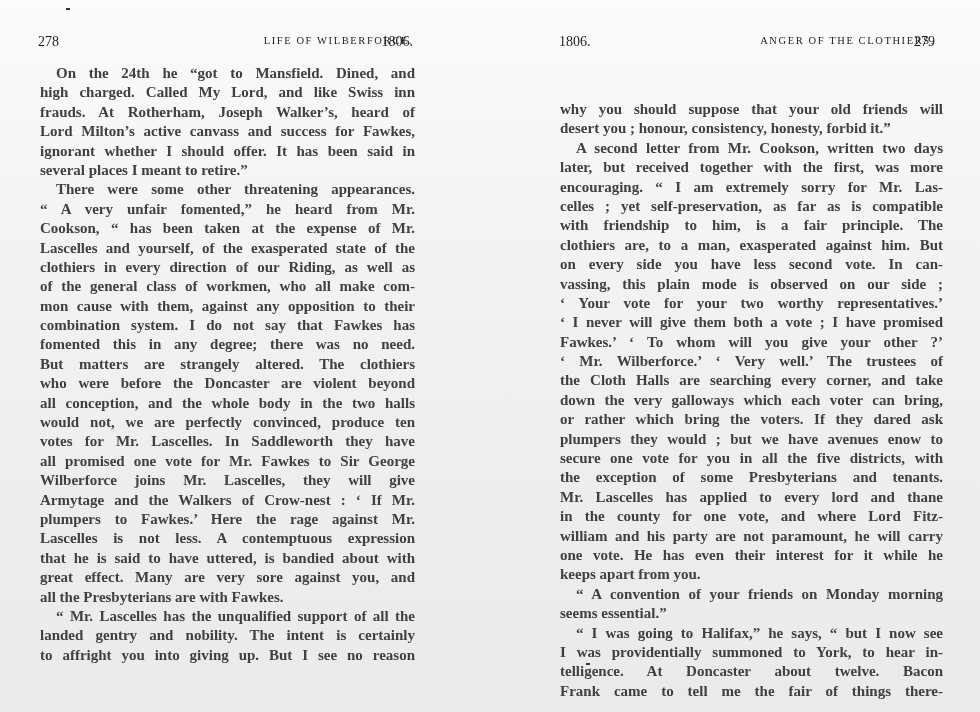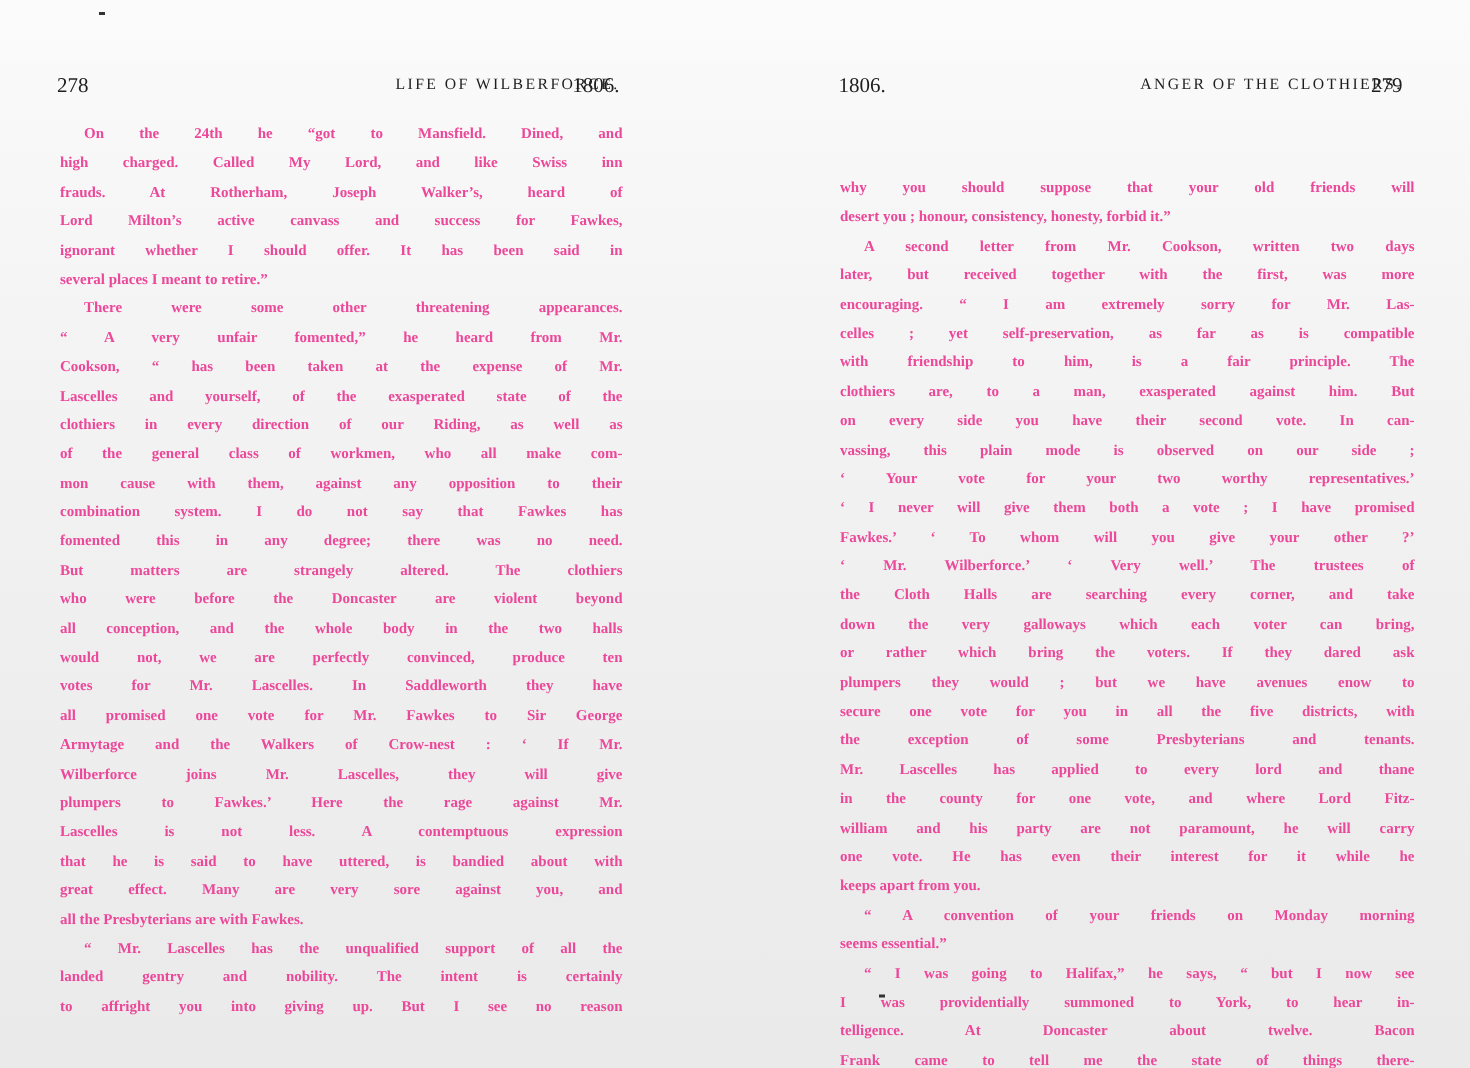--- a/index.html
+++ b/index.html
@@ -10,21 +10,21 @@
       width: 980px;
       height: 712px;
       overflow: hidden;
       position: relative;
       background: linear-gradient(to bottom, #fbfbfb 0%, #f4f4f4 30%, #eeeeee 65%, #eaeaea 100%);
       font-family: "DejaVu Serif", "Liberation Serif", serif;
       color: #141414;
     }
     .page {
       position: absolute;
-      top: 16px;
+      top: 0;
       height: 596px;
     }
     .page-left { left: 0; width: 490px; }
     .page-right { left: 490px; width: 490px; }
 
     .running-head {
       position: absolute;
       top: 34px;
       height: 16px;
       font-family: "Liberation Serif", "DejaVu Serif", serif;
@@ -41,25 +41,25 @@
       text-align: right;
       font-size: 10.5px;
       letter-spacing: 1.6px;
       text-transform: uppercase;
     }
 
     .text-block {
       position: absolute;
       top: 64px;
       font-family: "Liberation Serif", "DejaVu Serif", serif;
-      font-size: 10px;
+      font-size: 15px;
       line-height: 19.4px;
       text-align: justify;
       font-weight: 600;
-      color: #ec4899;
+      color: #404040;
     }
     .page-left .text-block { left: 40px; width: 375px; }
     .page-right .text-block { left: 70px; width: 383px; margin-top: 36px; }
 
     .line {
       display: block;
       white-space: nowrap;
       text-align: justify;
       text-align-last: justify;
       height: 19.4px;
@@ -103,22 +103,22 @@
       <span class="line">of the general class of workmen, who all make com-</span>
       <span class="line">mon cause with them, against any opposition to their</span>
       <span class="line">combination system.  I do not say that Fawkes has</span>
       <span class="line">fomented this in any degree; there was no need.</span>
       <span class="line">But matters are strangely altered.  The clothiers</span>
       <span class="line">who were before the Doncaster are violent beyond</span>
       <span class="line">all conception, and the whole body in the two halls</span>
       <span class="line">would not, we are perfectly convinced, produce ten</span>
       <span class="line">votes for Mr. Lascelles.  In Saddleworth they have</span>
       <span class="line">all promised one vote for Mr. Fawkes to Sir George</span>
+      <span class="line">Wilberforce joins Mr. Lascelles, they will give</span>
       <span class="line">Armytage and the Walkers of Crow-nest : ‘ If Mr.</span>
-      <span class="line">Wilberforce joins Mr. Lascelles, they will give</span>
       <span class="line">plumpers to Fawkes.’  Here the rage against Mr.</span>
       <span class="line">Lascelles is not less.  A contemptuous expression</span>
       <span class="line">that he is said to have uttered, is bandied about with</span>
       <span class="line">great effect.  Many are very sore against you, and</span>
       <span class="line last">all the Presbyterians are with Fawkes.</span>
       <span class="line indent">“ Mr. Lascelles has the unqualified support of all the</span>
       <span class="line">landed gentry and nobility.  The intent is certainly</span>
       <span class="line">to affright you into giving up.  But I see no reason</span>
     </div>
 </div>
@@ -131,21 +131,21 @@
   </div>
   <div class="text-block" id="right-text">
       <span class="line">why you should suppose that your old friends will</span>
       <span class="line last">desert you ; honour, consistency, honesty, forbid it.”</span>
       <span class="line indent">A second letter from Mr. Cookson, written two days</span>
       <span class="line">later, but received together with the first, was more</span>
       <span class="line">encouraging.  “ I am extremely sorry for Mr. Las-</span>
       <span class="line">celles ; yet self-preservation, as far as is compatible</span>
       <span class="line">with friendship to him, is a fair principle.  The</span>
       <span class="line">clothiers are, to a man, exasperated against him.  But</span>
-      <span class="line">on every side you have their second vote.  In can-</span>
+      <span class="line">on every side you have less second vote.  In can-</span>
       <span class="line">vassing, this plain mode is observed on our side ;</span>
       <span class="line">‘ Your vote for your two worthy representatives.’</span>
       <span class="line">‘ I never will give them both a vote ; I have promised</span>
       <span class="line">Fawkes.’  ‘ To whom will you give your other ?’</span>
       <span class="line">‘ Mr. Wilberforce.’  ‘ Very well.’  The trustees of</span>
       <span class="line">the Cloth Halls are searching every corner, and take</span>
       <span class="line">down the very galloways which each voter can bring,</span>
       <span class="line">or rather which bring the voters.  If they dared ask</span>
       <span class="line">plumpers they would ; but we have avenues enow to</span>
       <span class="line">secure one vote for you in all the five districts, with</span>
@@ -153,17 +153,17 @@
       <span class="line">Mr. Lascelles has applied to every lord and thane</span>
       <span class="line">in the county for one vote, and where Lord Fitz-</span>
       <span class="line">william and his party are not paramount, he will carry</span>
       <span class="line">one vote.  He has even their interest for it while he</span>
       <span class="line last">keeps apart from you.</span>
       <span class="line indent">“ A convention of your friends on Monday morning</span>
       <span class="line last">seems essential.”</span>
       <span class="line indent">“ I was going to Halifax,” he says, “ but I now see</span>
       <span class="line">I was providentially summoned to York, to hear in-</span>
       <span class="line">telligence.  At Doncaster about twelve.  Bacon</span>
-      <span class="line">Frank came to tell me the state of things there-</span>
+      <span class="line">Frank came to tell me the fair of things there-</span>
     </div>
 </div>
 
 <div class="speck speck-bottom"></div>
 
 </body></html>

